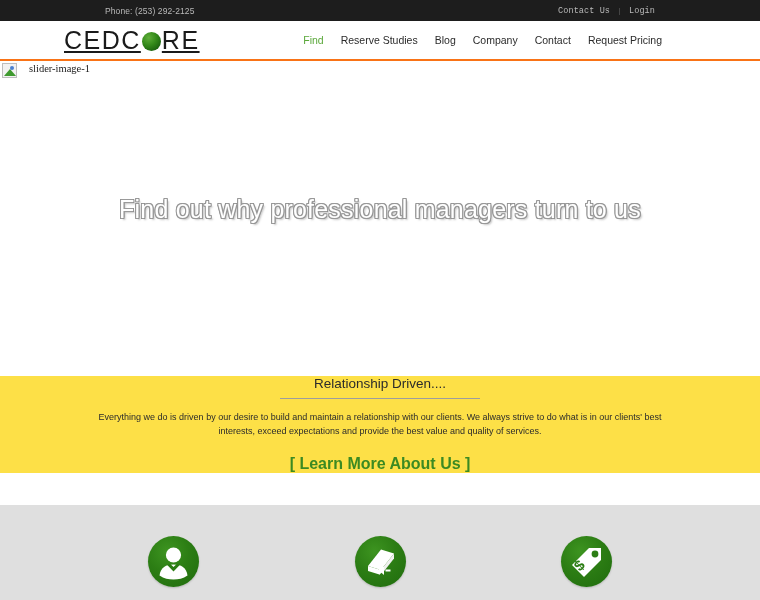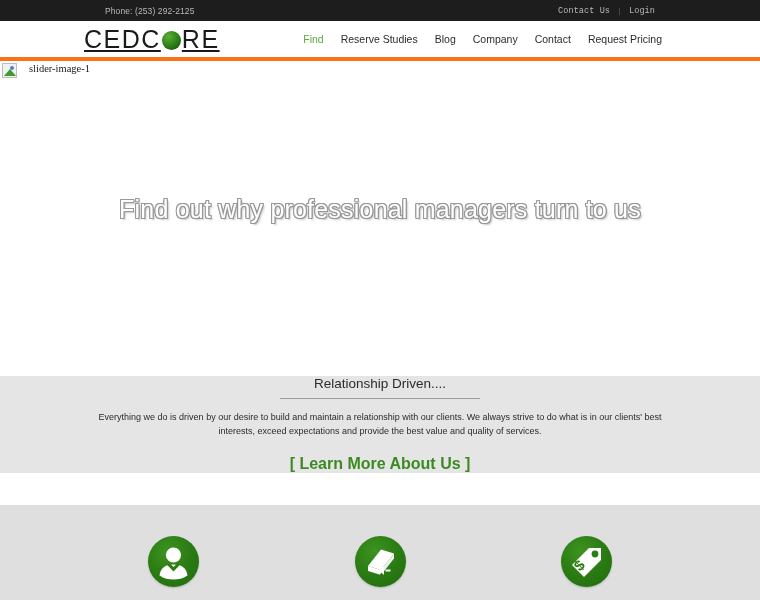--- a/index.html
+++ b/index.html
@@ -26,24 +26,24 @@
   }
   .topbar-left { white-space: nowrap; }
   .topbar-right { display: flex; align-items: center; gap: 7px; white-space: nowrap; font-family: Liberation Mono, monospace; }
   .topbar-right a { color: #b9b9b9; text-decoration: none; }
   .topbar-sep { color: #5a5a5a; font-size: 8px; }
 
   
   .header {
     height: 40px;
     background: #ffffff;
-    border-bottom: 4px solid #f97316;
+    border-bottom: 2px solid #f97316;
     display: flex;
     align-items: center;
-    padding: 0 98px 0 84px;
+    padding: 0 98px 0 64px;
     justify-content: space-between;
   }
   .logo {
     display: flex;
     align-items: center;
     font-size: 25px;
     font-weight: 400;
     letter-spacing: 1.5px;
     color: #1a1a1a;
     font-family: "Liberation Sans", sans-serif;
@@ -122,21 +122,21 @@
     color: #ffffff;
     letter-spacing: 0.2px;
     text-shadow:
       -1px 0 #9a9a9a, 1px 0 #9a9a9a, 0 -1px #9a9a9a, 0 1px #9a9a9a,
       1px 1px #8f8f8f, -1px -1px #8f8f8f, 1px -1px #8f8f8f, -1px 1px #8f8f8f,
       2px 2px 2px rgba(120,120,120,0.45);
   }
 
   
   .intro {
-    background: #e5e5e5;
+    background: #fde047;
     padding: 0 60px;
     text-align: center;
   }
   .intro-heading {
     font-size: 13.5px;
     font-weight: 400;
     color: #2b2b2b;
     padding-bottom: 7px;
     margin: 0 auto;
     width: 200px;

